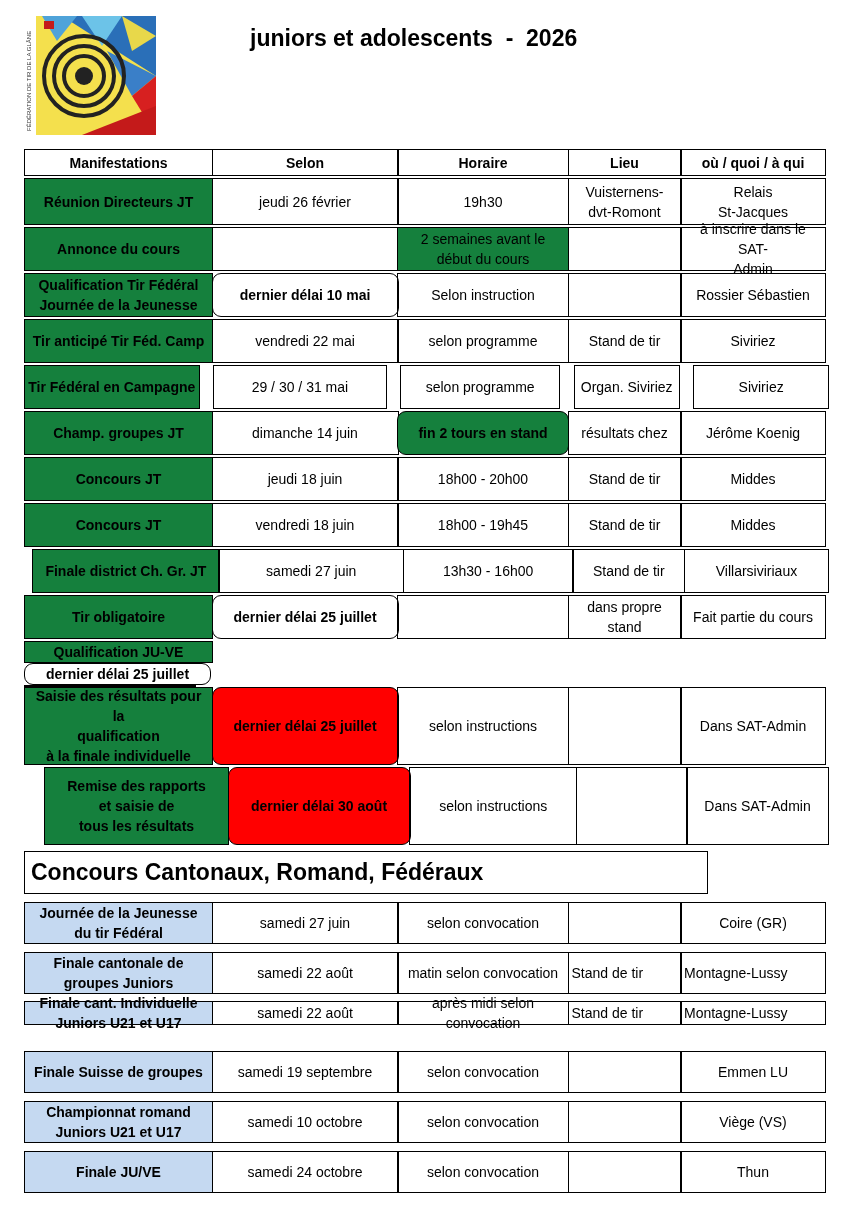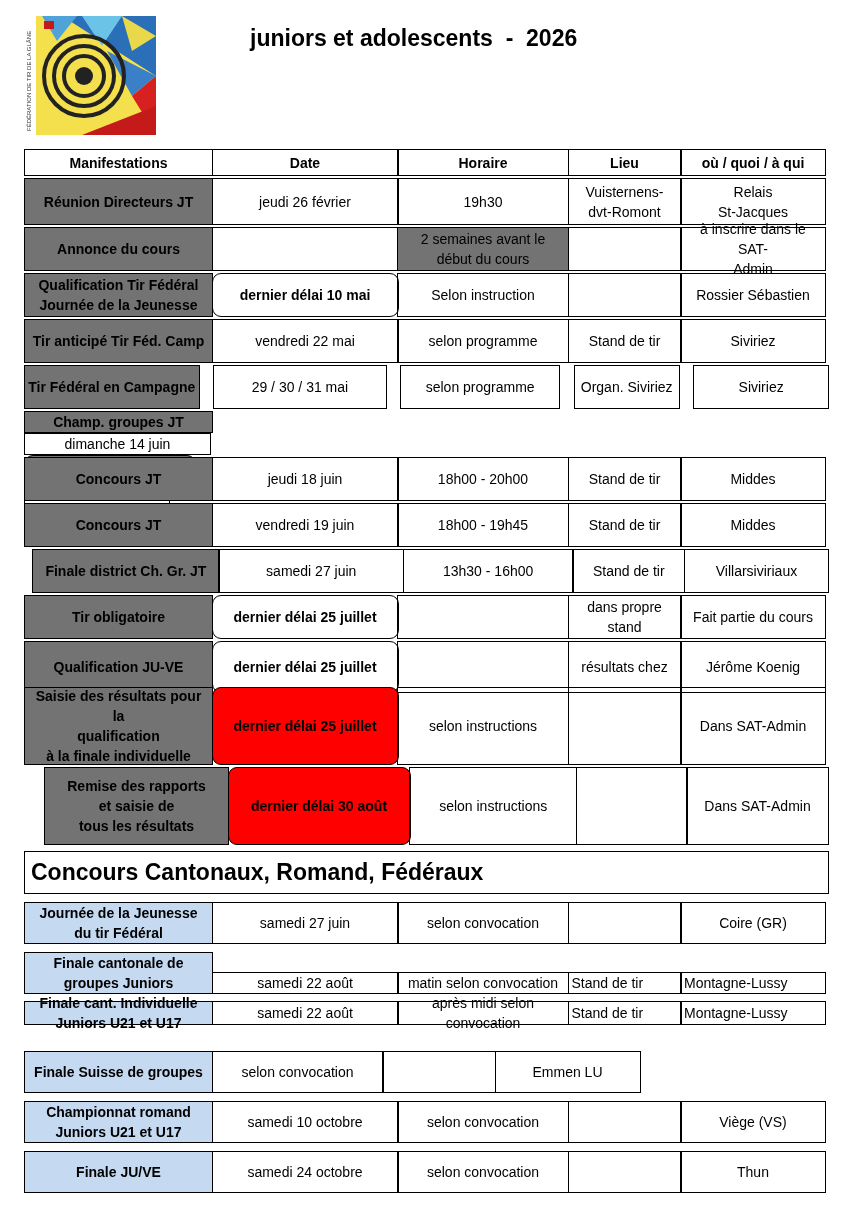--- a/index.html
+++ b/index.html
@@ -24,27 +24,27 @@
     display: flex; align-items: center; justify-content: center; text-align: center;
     font-size: 14px; line-height: 20px; padding: 0 3px;
   }
   .cell:last-child { margin-right: 0; }
   .c1 { width: 189px; font-weight: bold; }
   .c2 { width: 187px; }
   .c3 { width: 172px; }
   .c4 { width: 114px; }
   .c5 { width: 146px; }
   .hdr .cell { font-weight: bold; }
-  .yellow { background: #737373; }
+  .yellow { background: #15803d; }
   .red { background: #ff0000; }
   .blue { background: #c5d9f1; }
   .bold { font-weight: bold; border-radius: 9px; }
   .left { justify-content: flex-start; text-align: left; }
   .section {
-    position: absolute; left: 24px; width: 805px; box-sizing: border-box;
+    position: absolute; left: 24px; width: 684px; box-sizing: border-box;
     border: 1.5px solid #000; font-size: 23px; font-weight: bold;
     display: flex; align-items: center; padding-left: 6px;
   }
   .ml { white-space: pre-line; }
 </style>
 </head>
 <body>
 
 <div class="logo">
   <svg width="134" height="119" viewBox="0 0 134 119">
@@ -66,21 +66,21 @@
   </svg>
 </div>
 
 <div class="title">
   <div style="white-space:pre;">juniors et adolescents  -  2026</div>
 </div>
 
 <div id="grid1">
     <div class="row hdr" style="left: 24px; top: 149px; height: 27px;">
       <div class="cell ml c1 ">Manifestations</div>
-      <div class="cell ml c2 ">Date</div>
+      <div class="cell ml c2 ">Selon</div>
       <div class="cell ml c3 ">Horaire</div>
       <div class="cell ml c4 ">Lieu</div>
       <div class="cell ml c5 ">où / quoi / à qui</div>
     </div>
     <div class="row" style="left: 24px; top: 178px; height: 47px;">
       <div class="cell ml c1 yellow">Réunion Directeurs JT</div>
       <div class="cell ml c2 ">jeudi 26 février</div>
       <div class="cell ml c3 ">19h30</div>
       <div class="cell ml c4 ">Vuisternens-
 dvt-Romont</div>
@@ -111,57 +111,57 @@
       <div class="cell ml c4 ">Stand de tir</div>
       <div class="cell ml c5 ">Siviriez</div>
     </div>
     <div class="row" style="left: 24px; top: 365px; height: 44px; gap: 15px;">
       <div class="cell ml c1 yellow">Tir Fédéral en Campagne</div>
       <div class="cell ml c2 ">29 / 30 / 31 mai</div>
       <div class="cell ml c3 ">selon programme</div>
       <div class="cell ml c4 ">Organ. Siviriez</div>
       <div class="cell ml c5 ">Siviriez</div>
     </div>
-    <div class="row" style="left: 24px; top: 411px; height: 44px; flex-direction: column;">
+    <div class="row" style="left: 24px; top: 411px; height: 44px;">
       <div class="cell ml c1 yellow">Champ. groupes JT</div>
       <div class="cell ml c2 ">dimanche 14 juin</div>
       <div class="cell ml c3 yellow bold">fin 2  tours  en stand</div>
       <div class="cell ml c4 ">résultats chez</div>
       <div class="cell ml c5 ">Jérôme Koenig</div>
     </div>
     <div class="row" style="left: 24px; top: 457px; height: 44px;">
       <div class="cell ml c1 yellow">Concours JT</div>
       <div class="cell ml c2 ">jeudi 18 juin</div>
       <div class="cell ml c3 ">18h00 - 20h00</div>
       <div class="cell ml c4 ">Stand de tir</div>
       <div class="cell ml c5 ">Middes</div>
     </div>
     <div class="row" style="left: 24px; top: 503px; height: 44px;">
       <div class="cell ml c1 yellow">Concours JT</div>
-      <div class="cell ml c2 ">vendredi 19 juin</div>
+      <div class="cell ml c2 ">vendredi 18 juin</div>
       <div class="cell ml c3 ">18h00 - 19h45</div>
       <div class="cell ml c4 ">Stand de tir</div>
       <div class="cell ml c5 ">Middes</div>
     </div>
     <div class="row" style="left: 24px; top: 549px; height: 44px; padding-left: 8px;">
       <div class="cell ml c1 yellow">Finale district Ch. Gr. JT</div>
       <div class="cell ml c2 ">samedi 27 juin</div>
       <div class="cell ml c3 ">13h30 - 16h00</div>
       <div class="cell ml c4 ">Stand de tir</div>
       <div class="cell ml c5 ">Villarsiviriaux</div>
     </div>
     <div class="row" style="left: 24px; top: 595px; height: 44px;">
       <div class="cell ml c1 yellow">Tir obligatoire</div>
       <div class="cell ml c2 bold">dernier délai 25 juillet</div>
       <div class="cell ml c3 "></div>
       <div class="cell ml c4 ">dans propre
 stand</div>
       <div class="cell ml c5 ">Fait partie du cours</div>
     </div>
-    <div class="row" style="left: 24px; top: 641px; height: 52px;">
+    <div class="row" style="left: 24px; top: 641px; height: 52px; flex-direction: column;">
       <div class="cell ml c1 yellow">Qualification JU-VE</div>
       <div class="cell ml c2 bold">dernier délai 25 juillet</div>
       <div class="cell ml c3 "></div>
       <div class="cell ml c4 ">résultats chez</div>
       <div class="cell ml c5 ">Jérôme Koenig</div>
     </div>
     <div class="row" style="left: 24px; top: 687px; height: 78px;">
       <div class="cell ml c1 yellow">Saisie des résultats pour la
 qualification
 à la finale individuelle</div>
@@ -185,39 +185,40 @@
 
 <div id="grid2">
     <div class="row" style="left: 24px; top: 902px; height: 42px;">
       <div class="cell ml c1 blue ">Journée de la Jeunesse
 du tir Fédéral</div>
       <div class="cell ml c2  ">samedi 27 juin</div>
       <div class="cell ml c3  ">selon convocation</div>
       <div class="cell ml c4  "></div>
       <div class="cell ml c5  ">Coire (GR)</div>
     </div>
-    <div class="row" style="left: 24px; top: 952px; height: 42px; align-items: flex-end;">
+    <div class="row" style="left: 24px; top: 952px; height: 42px;">
       <div class="cell ml c1 blue ">Finale cantonale de
 groupes Juniors</div>
       <div class="cell ml c2  ">samedi 22 août</div>
       <div class="cell ml c3  ">matin selon convocation</div>
       <div class="cell ml c4  left">Stand de tir</div>
       <div class="cell ml c5  left">Montagne-Lussy</div>
     </div>
     <div class="row" style="left: 24px; top: 1001px; height: 24px;">
       <div class="cell ml c1 blue ">Finale cant. Individuelle
 Juniors U21 et U17</div>
       <div class="cell ml c2  ">samedi 22 août</div>
       <div class="cell ml c3  ">après midi selon
 convocation</div>
       <div class="cell ml c4  left">Stand de tir</div>
       <div class="cell ml c5  left">Montagne-Lussy</div>
     </div>
     <div class="row" style="left: 24px; top: 1051px; height: 42px;">
       <div class="cell ml c1 blue ">Finale Suisse de groupes</div>
+      <div class="cell ml c2  ">samedi 19 septembre</div>
       <div class="cell ml c3  ">selon convocation</div>
       <div class="cell ml c4  "></div>
       <div class="cell ml c5  ">Emmen LU</div>
     </div>
     <div class="row" style="left: 24px; top: 1101px; height: 42px;">
       <div class="cell ml c1 blue ">Championnat romand
 Juniors U21 et U17</div>
       <div class="cell ml c2  ">samedi 10 octobre</div>
       <div class="cell ml c3  ">selon convocation</div>
       <div class="cell ml c4  "></div>

